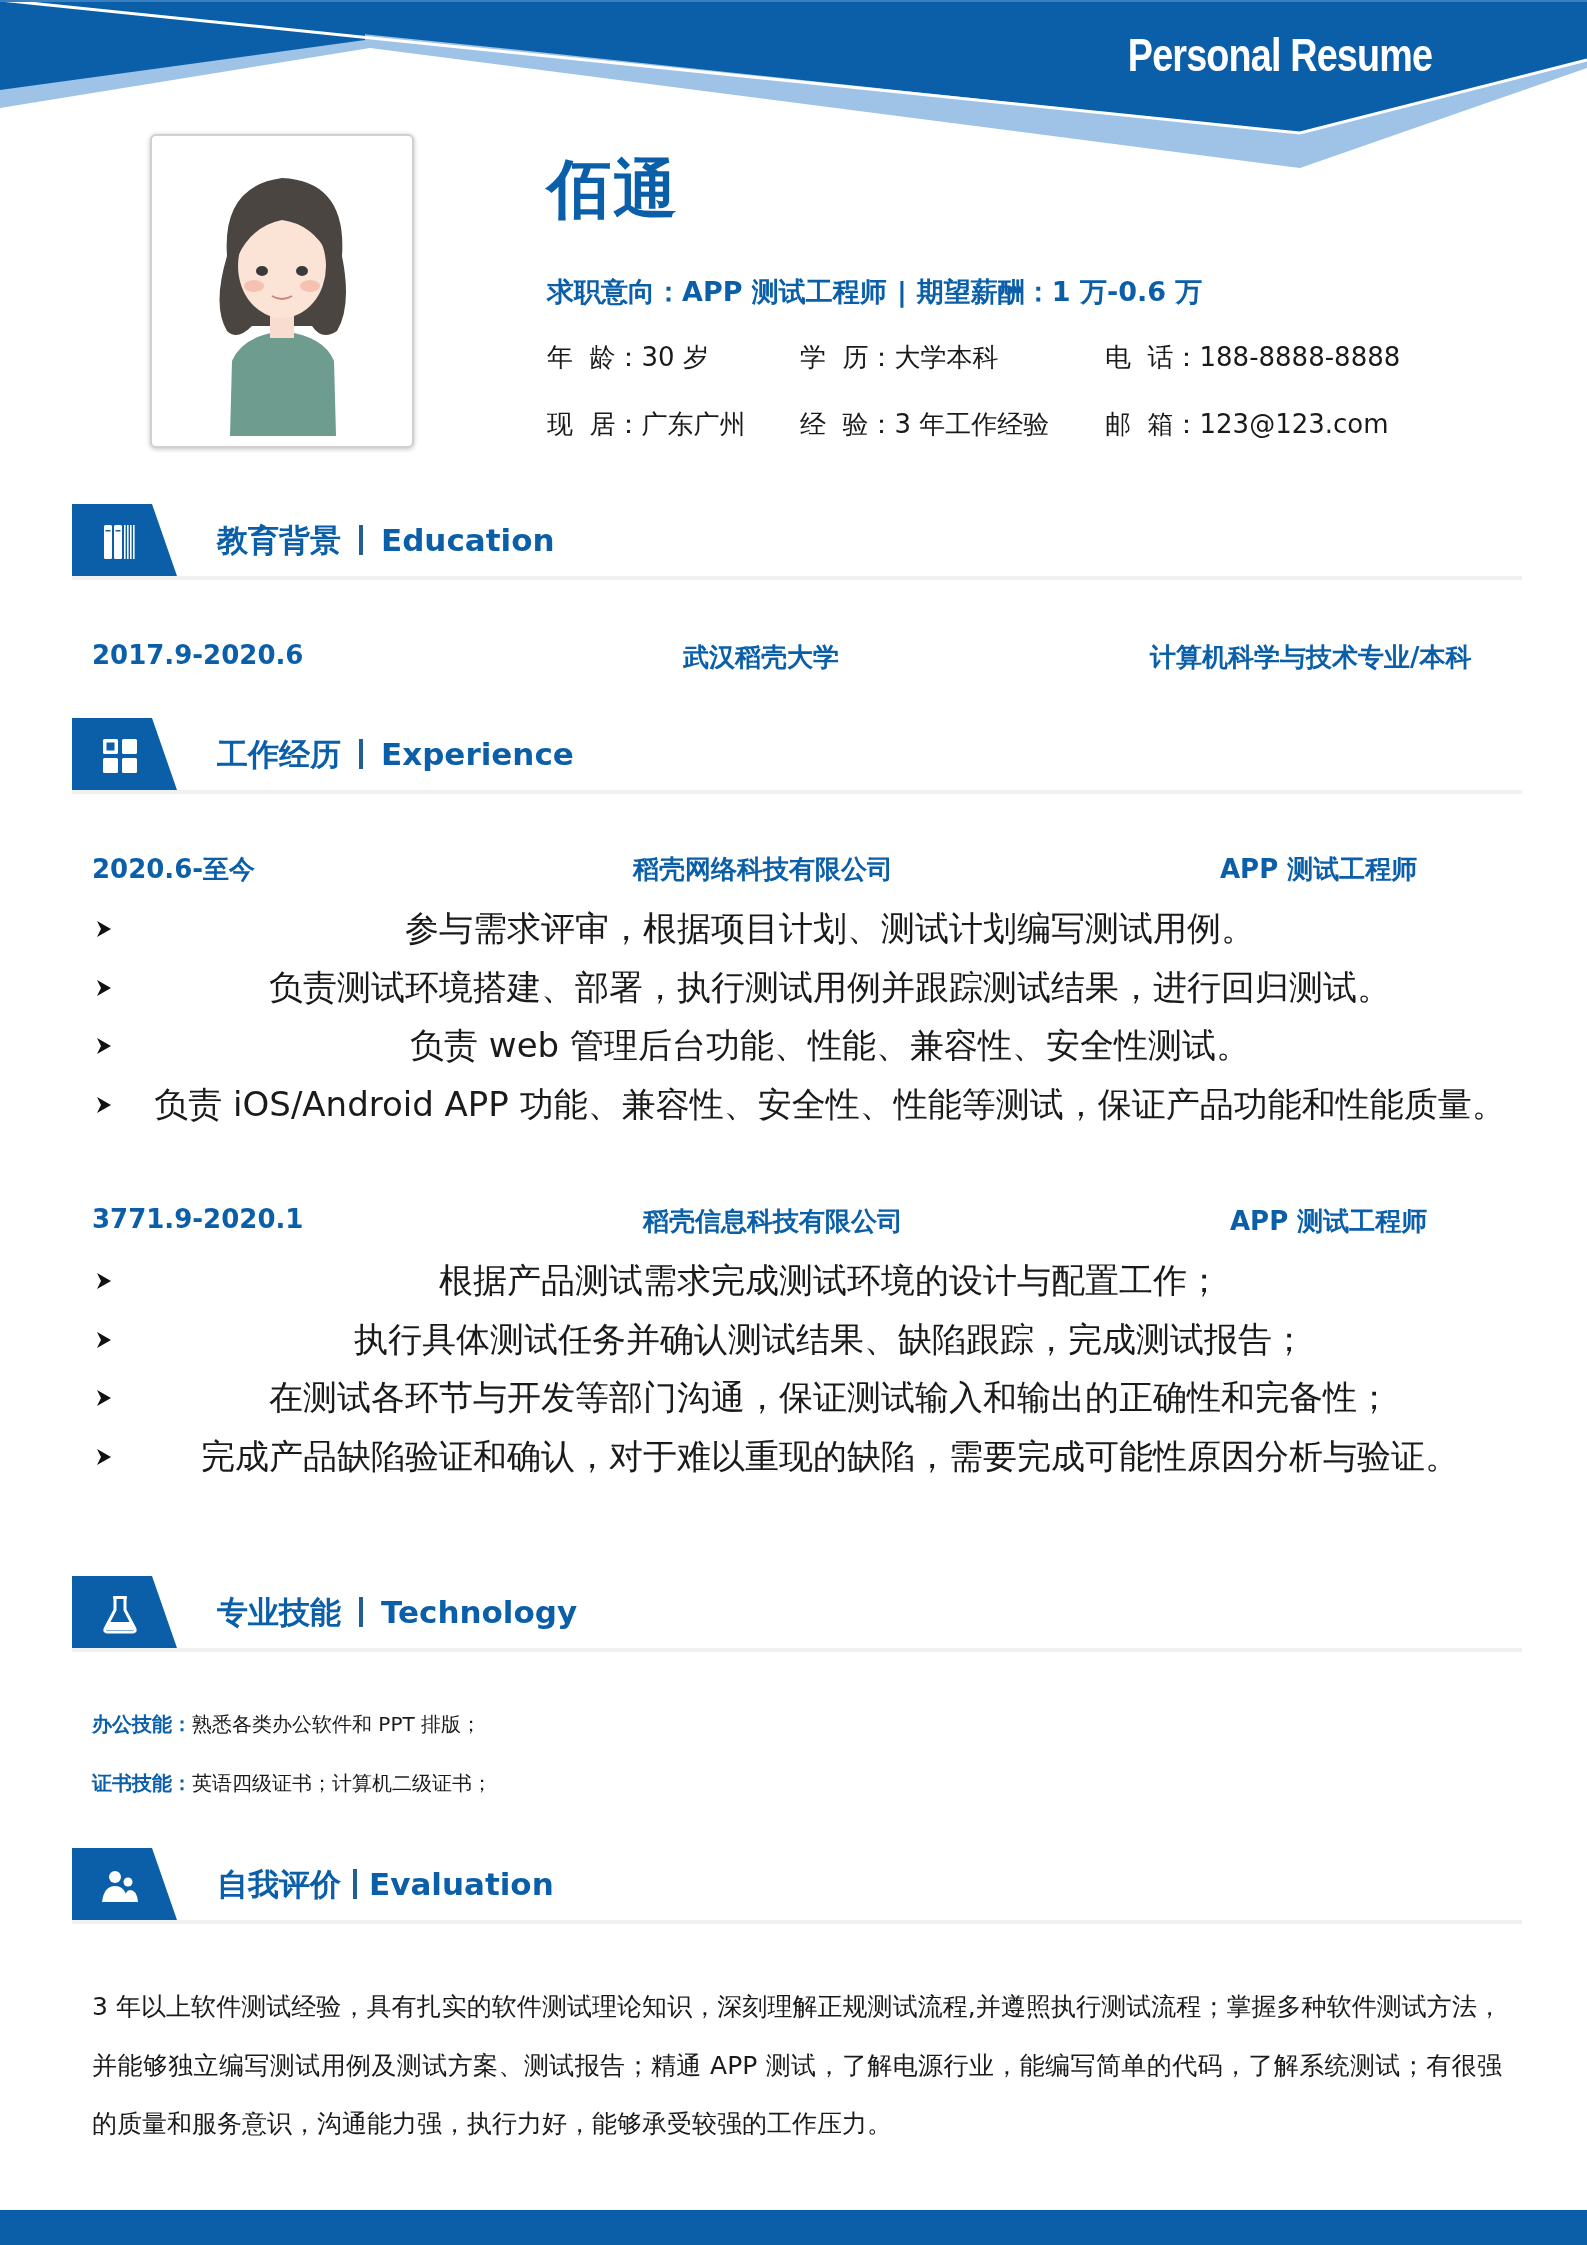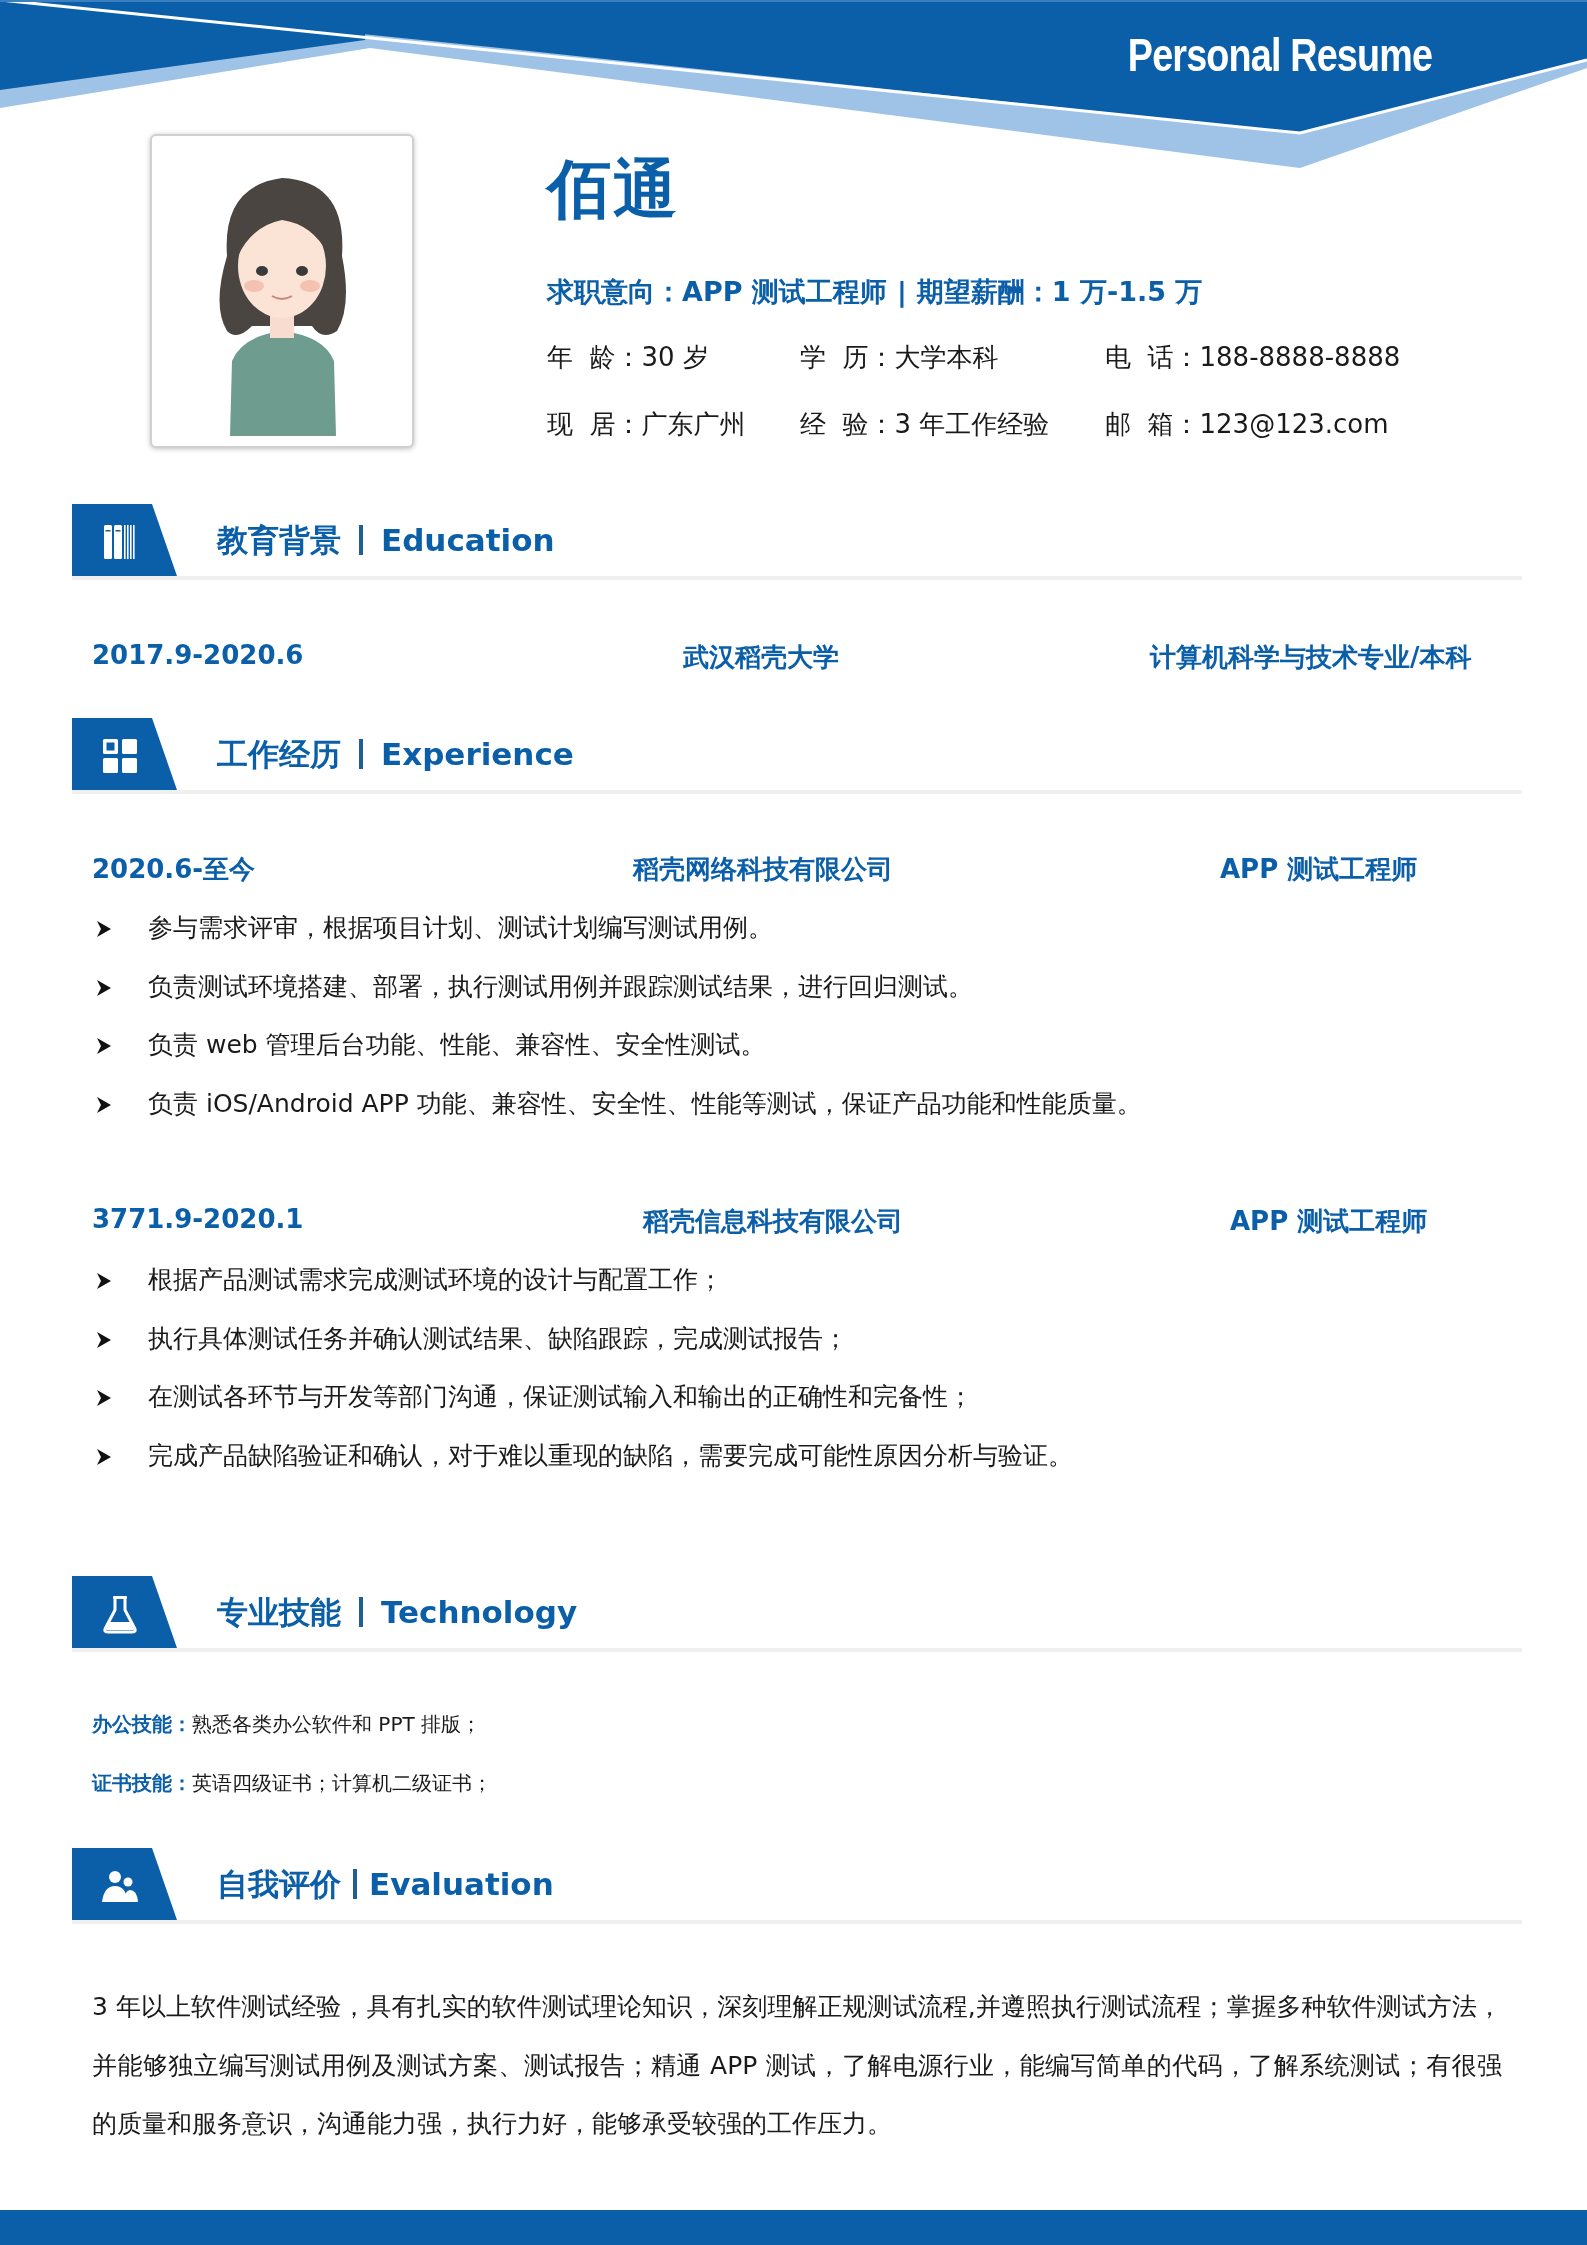--- a/index.html
+++ b/index.html
@@ -52,21 +52,21 @@
   .section-head .title .bar {
     display: inline-block; width: 4px; height: 30px; background: #215f92;
     vertical-align: -4px; margin: 0 18px;
   }
   .section-head .title .bar.tight { margin: 0 12px; }
 
   .row3 { position: absolute; left: 92px; width: 1420px; font-size: 26px; font-weight: bold; color: #0b5fa8; white-space: nowrap; }
   .row3 span { position: absolute; top: 0; }
 
   .bullets { position: absolute; left: 92px; width: 1420px; list-style: none; }
-  .bullets li { height: 58.5px; font-size: 25px; color: #1a1a1a; position: relative; padding-left: 56px; white-space: nowrap; line-height: 36px; }
+  .bullets li { height: 58.5px; font-size: 34px; color: #1a1a1a; position: relative; padding-left: 56px; white-space: nowrap; line-height: 36px; text-align: center; }
   .bullets li .arrow { position: absolute; left: 4px; top: 10px; width: 16px; height: 18px; }
 
   .skill { position: absolute; left: 92px; font-size: 20px; color: #1a1a1a; white-space: nowrap; }
   .skill .k { color: #0b5fa8; font-weight: bold; }
 
   .eval { position: absolute; left: 92px; top: 1978px; width: 1410px; font-size: 25px; line-height: 58.5px; color: #1a1a1a; text-align: justify; }
 
   .footer { position: absolute; left: 0; top: 2210px; width: 1587px; height: 35px; background: #0b5fa8; }
 </style>
 </head>
@@ -104,21 +104,21 @@
     <ellipse cx="102" cy="150" rx="10" ry="6" fill="#f4b8a8" opacity="0.8"></ellipse>
     <ellipse cx="158" cy="150" rx="10" ry="6" fill="#f4b8a8" opacity="0.8"></ellipse>
 
     <path d="M120 160 Q130 166 140 160" stroke="#c9877a" stroke-width="2" fill="none"></path>
   </svg>
 </div>
 
 <div class="name">佰通</div>
 
 <div class="intent">
-  <span>求职意向：</span><span>APP 测试工程师</span><span class="sep">|</span><span>期望薪酬：</span><span>1 万-1.5 万</span>
+  <span>求职意向：</span><span>APP 测试工程师</span><span class="sep">|</span><span>期望薪酬：</span><span>1 万-0.6 万</span>
 </div>
 
 <div class="info-row r1">
   <span style="left:0"><span style="position:static;white-space:pre">年  龄：</span><span style="position:static">30 岁</span></span>
   <span style="left:253px"><span style="position:static;white-space:pre">学  历：</span><span style="position:static">大学本科</span></span>
   <span style="left:558px"><span style="position:static;white-space:pre">电  话：</span><span style="position:static">188-8888-8888</span></span>
 </div>
 <div class="info-row r2">
   <span style="left:0"><span style="position:static;white-space:pre">现  居：</span><span style="position:static">广东广州</span></span>
   <span style="left:253px"><span style="position:static;white-space:pre">经  验：</span><span style="position:static">3 年工作经验</span></span>

